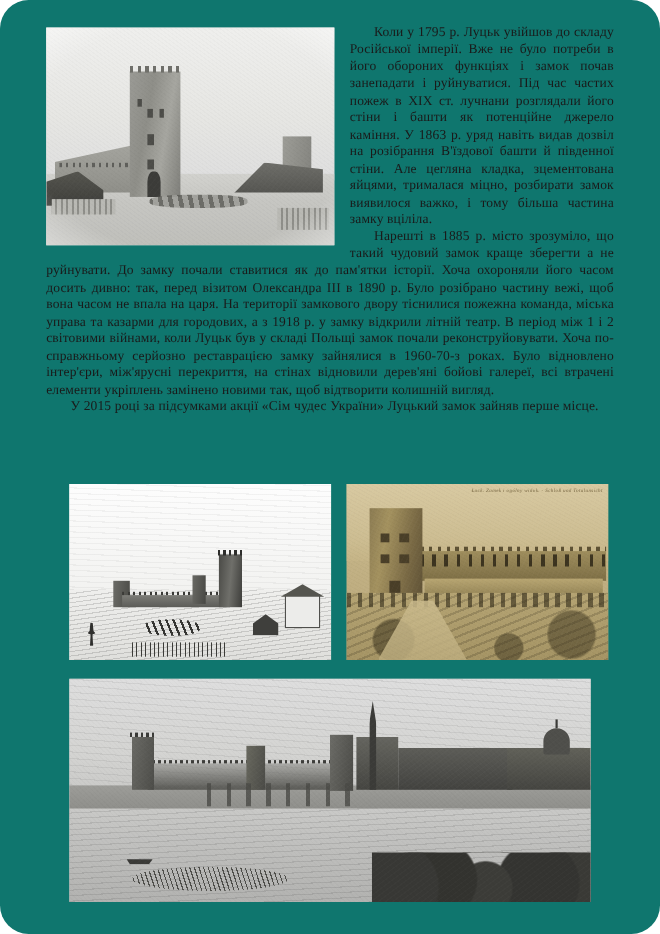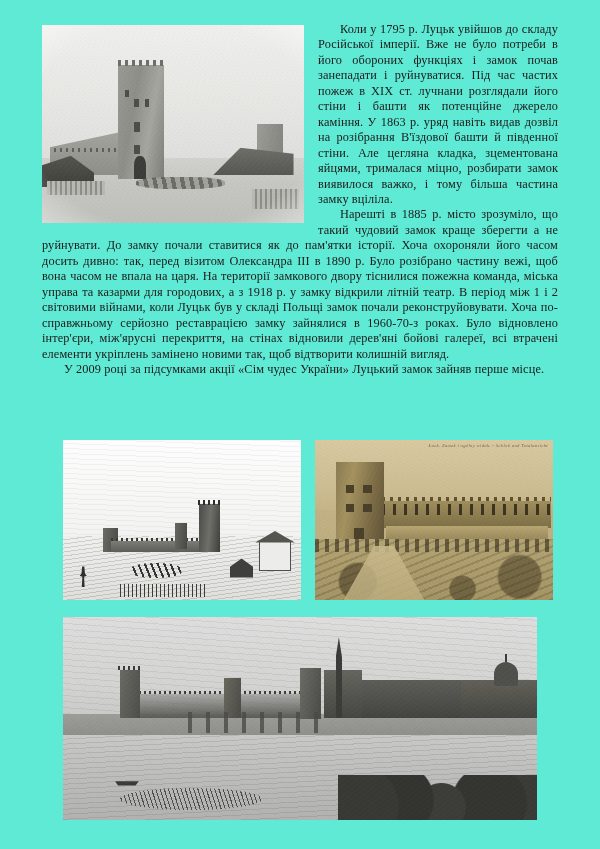--- a/index.html
+++ b/index.html
@@ -13,21 +13,22 @@
     height: 849px;
     position: relative;
     overflow: hidden;
     font-family: "Liberation Serif", "DejaVu Serif", serif;
     color: #1a1a1a;
   }
 
   .page {
     position: absolute;
     inset: 0;
-    background: #5eead4;
+    background: #0f766e;
+    border-radius: 26px;
   }
 
   
   .text-col {
     position: absolute;
     left: 42px;
     top: 22px;
     width: 516px;
   }
 
@@ -441,21 +442,21 @@
       <div class="ph-roof-r"></div>
       <div class="ph-rubble"></div>
       <div class="ph-fence"></div>
       <div class="ph-fence r"></div>
       <div class="ph-grain"></div>
       <div class="ph-vignette"></div>
     </div>
 
     <p class="body-par">Коли у 1795 р. Луцьк увійшов до складу Російської імперії. Вже не було потреби в його обороних функціях і замок почав занепадати і руйнуватися. Під час частих пожеж в XIX ст. лучнани розглядали його стіни і башти як потенційне джерело каміння. У 1863 р. уряд навіть видав дозвіл на розібрання В'їздової башти й південної стіни. Але цегляна кладка, зцементована яйцями, трималася міцно, розбирати замок виявилося важко, і тому більша частина замку вціліла.</p>
     <p class="body-par">Нарешті в 1885 р. місто зрозуміло, що такий чудовий замок краще зберегти а не руйнувати. До замку почали ставитися як до пам'ятки історії. Хоча охороняли його часом досить дивно: так, перед візитом Олександра III в 1890 р. Було розібрано частину вежі, щоб вона часом не впала на царя. На території замкового двору тіснилися пожежна команда, міська управа та казарми для городових, а з 1918 р. у замку відкрили літній театр. В період між 1 і 2 світовими війнами, коли Луцьк був у складі Польщі замок почали реконструйовувати. Хоча по-справжньому серйозно реставрацією замку зайнялися в 1960-70-з роках. Було відновлено інтер'єри, між'ярусні перекриття,  на стінах відновили дерев'яні бойові галереї, всі втрачені елементи укріплень замінено новими так, щоб відтворити колишній вигляд.</p>
-    <p class="body-par">У 2009 році за підсумками акції «Сім чудес України» Луцький замок зайняв перше місце.</p>
+    <p class="body-par">У 2015 році за підсумками акції «Сім чудес України» Луцький замок зайняв перше місце.</p>
   </div>
 
   <div class="pic pic-engrave">
     <div class="eng-sky"></div>
     <div class="eng-ground"></div>
     <div class="eng-tower-a"></div>
     <div class="eng-curtain"></div>
     <div class="eng-tower-b"></div>
     <div class="eng-keep"></div>
     <div class="eng-house"></div>

